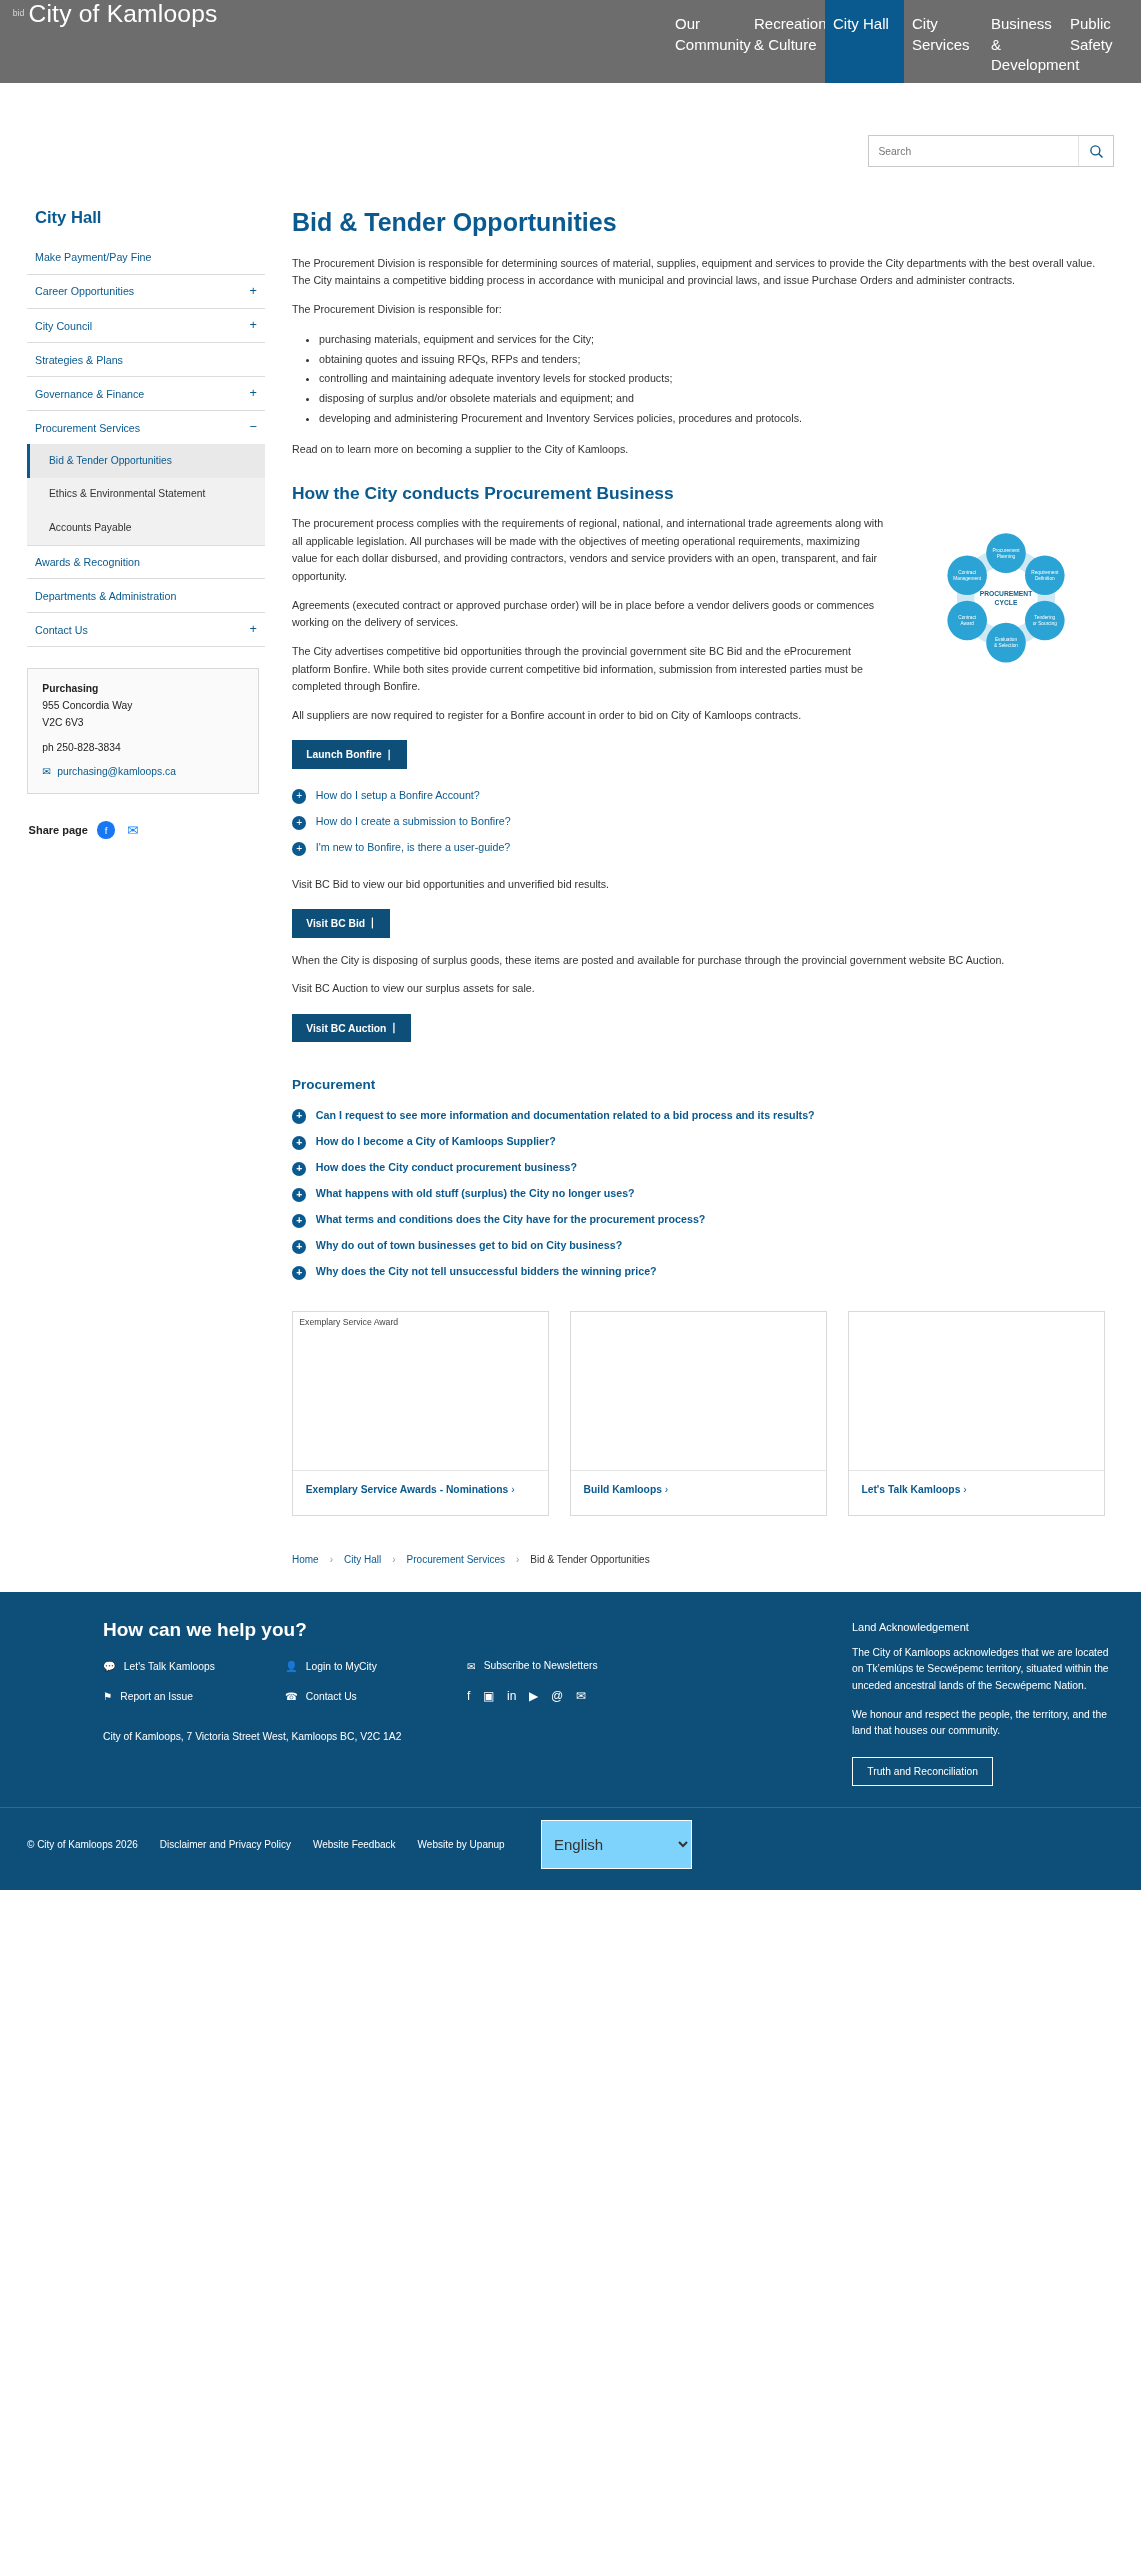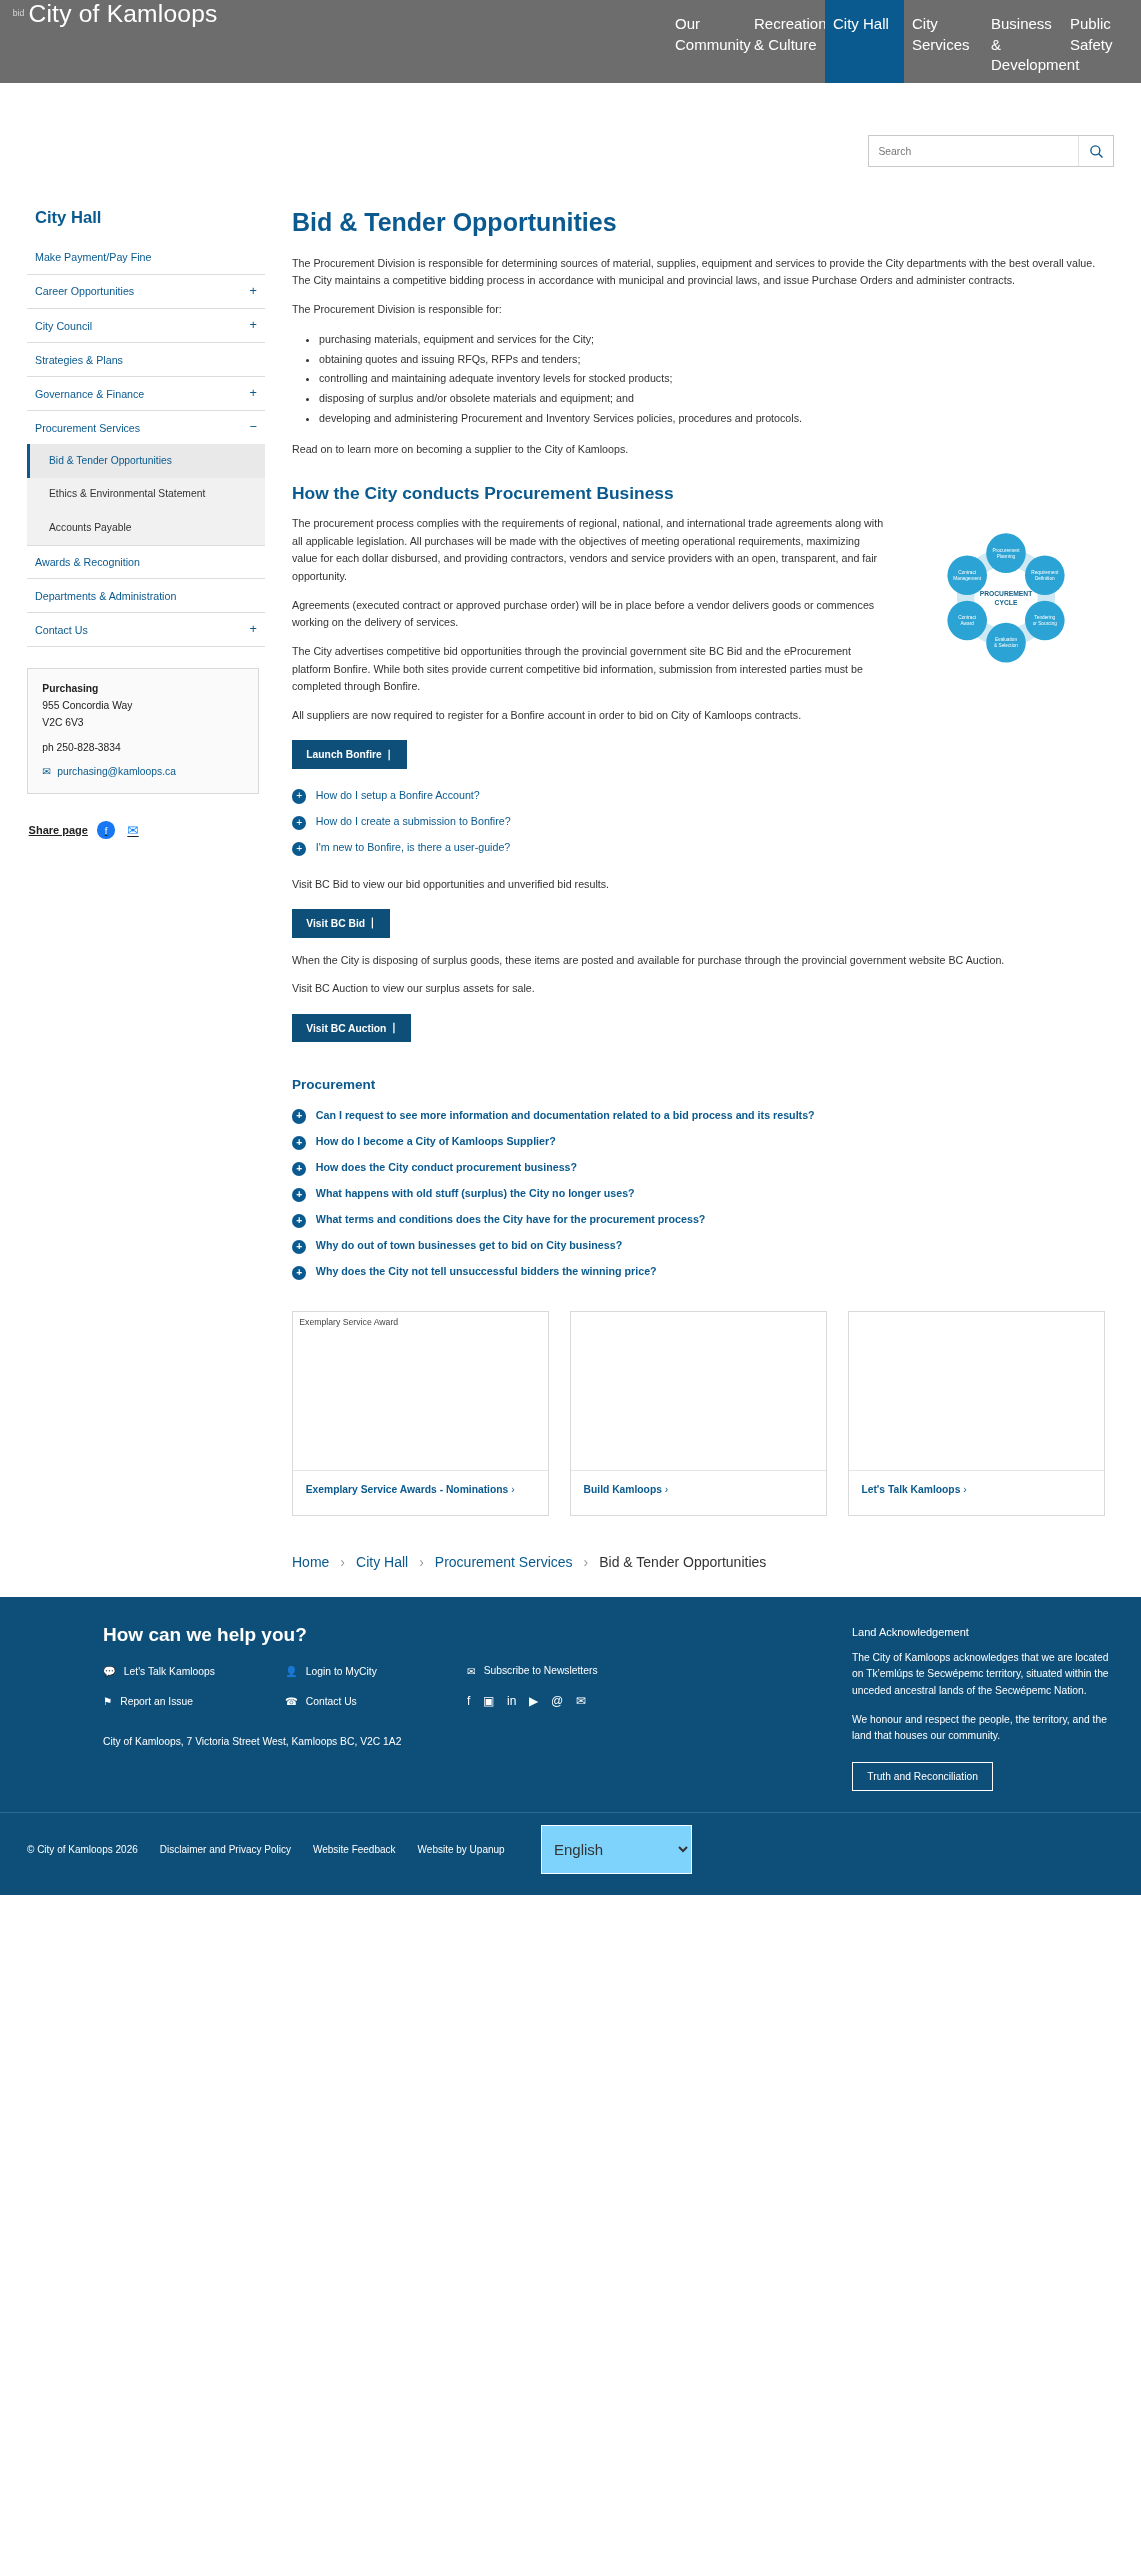--- a/index.html
+++ b/index.html
@@ -85,21 +85,21 @@
   .subnav .sub-item.active {
     border-left:3.2px solid #0a5a8f; color:#0a5a8f; background:#e9e9e9;
   }
   .contact-card {
     border:0.8px solid #d9d9d9; background:#fafafa;
     margin:20.6px 6.3px 0 0; padding:12.7px 14.3px; font-size:10.3px; line-height:1.65;
   }
   .contact-card .ttl { font-weight:bold; color:#222; }
   .contact-card a { color:#0a5a8f; text-decoration:none; }
   .share {
-    margin:27px 0 0 1.6px; display:flex; align-items:center; gap:9.5px;text-decoration:underline;
+    margin:27px 0 0 1.6px; display:flex; align-items:center; gap:9.5px;
   }
   .share-label { font-weight:bold; font-size:11px; }
   .share-icon {
     width:17.4px; height:17.4px; border-radius:50%;
     display:inline-flex; align-items:center; justify-content:center;
     color:#fff; font-size:9.5px;
   }
   .fb { background:#1877f2; }
   .bs { background:#fff; color:#1185fe; font-size:13.5px; }
 
@@ -150,21 +150,21 @@
   }
   .card .cap {
     padding:11px 12.7px 17.4px 12.7px; font-size:10.3px; color:#0a5a8f;
     font-weight:bold; line-height:1.5;
   }
   .card .cap .chev { font-weight:normal; }
 
   
   .breadcrumb {
     display:flex; align-items:center; gap:11px;
-    font-size:14px; color:#0a5a8f; padding:14.3px 0 27px 0;
+    font-size:10px; color:#0a5a8f; padding:14.3px 0 27px 0;
   }
   .breadcrumb .sep { color:#999; }
   .breadcrumb .current { color:#333; }
 
   
   .footer { background:#0e4f79; color:#fff; padding:27px 27px 20.6px 27px; }
   .footer-inner { display:flex; gap:16px; }
   .f-left { flex:1; padding-left:76px; position:relative; }
   .f-logo {
     position:absolute; left:0; top:1.6px; font-size:8.7px; color:#cfe0ee;

